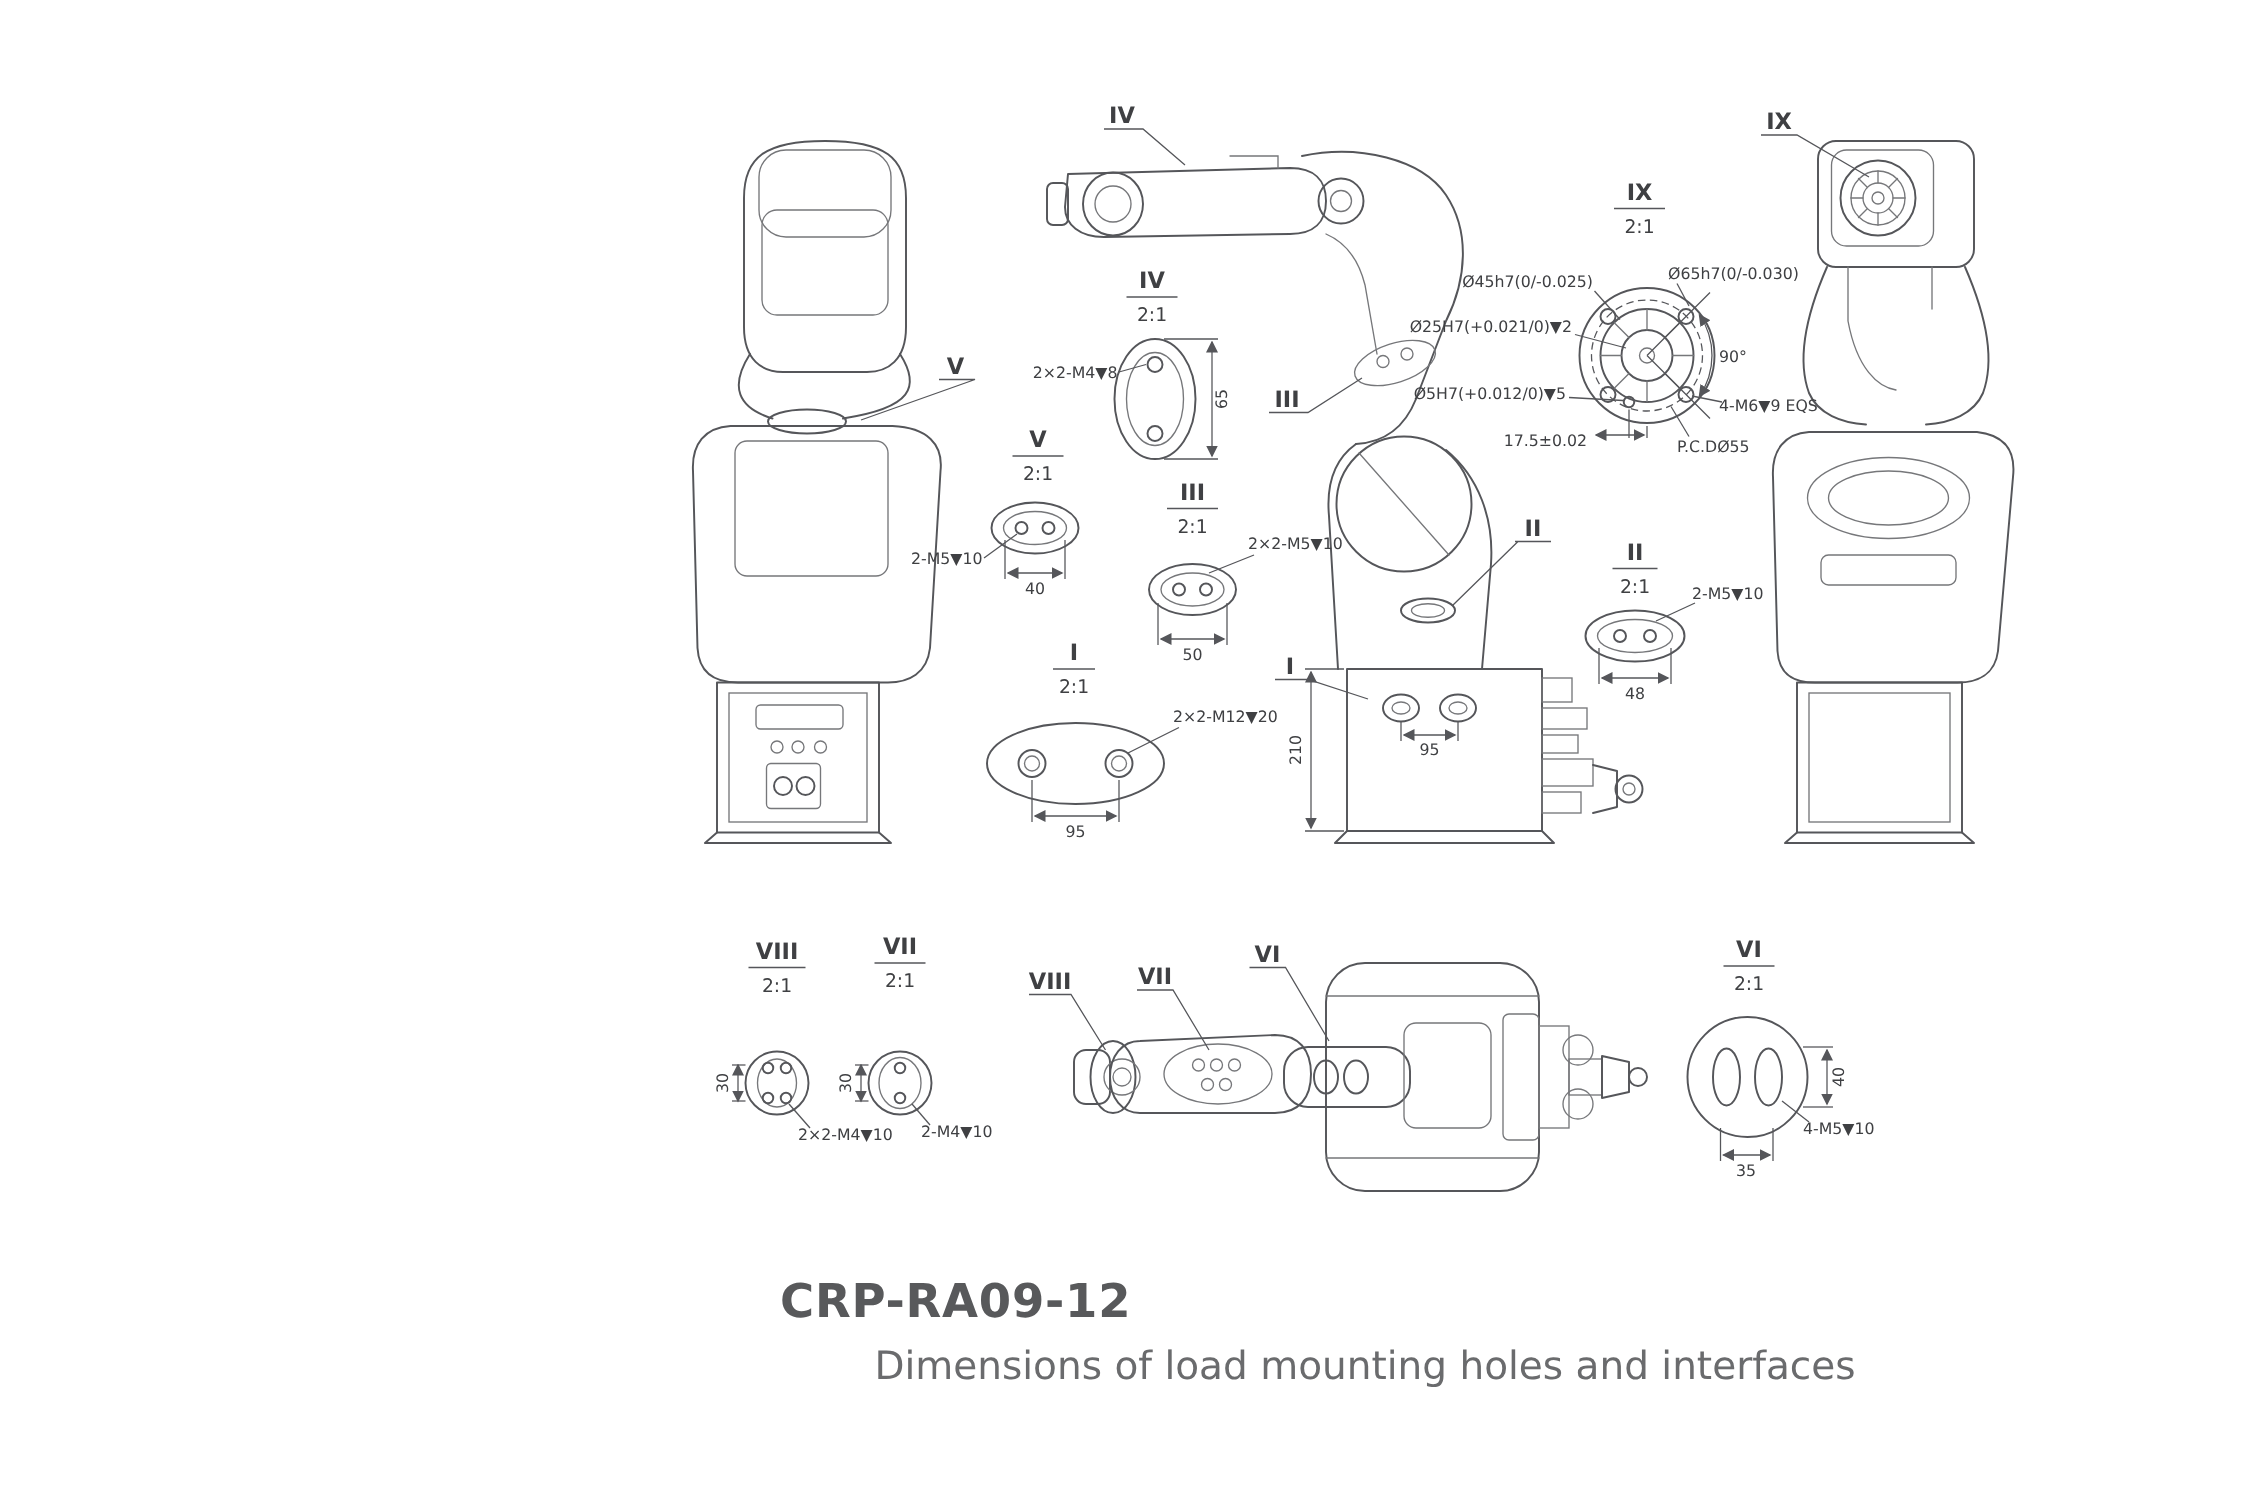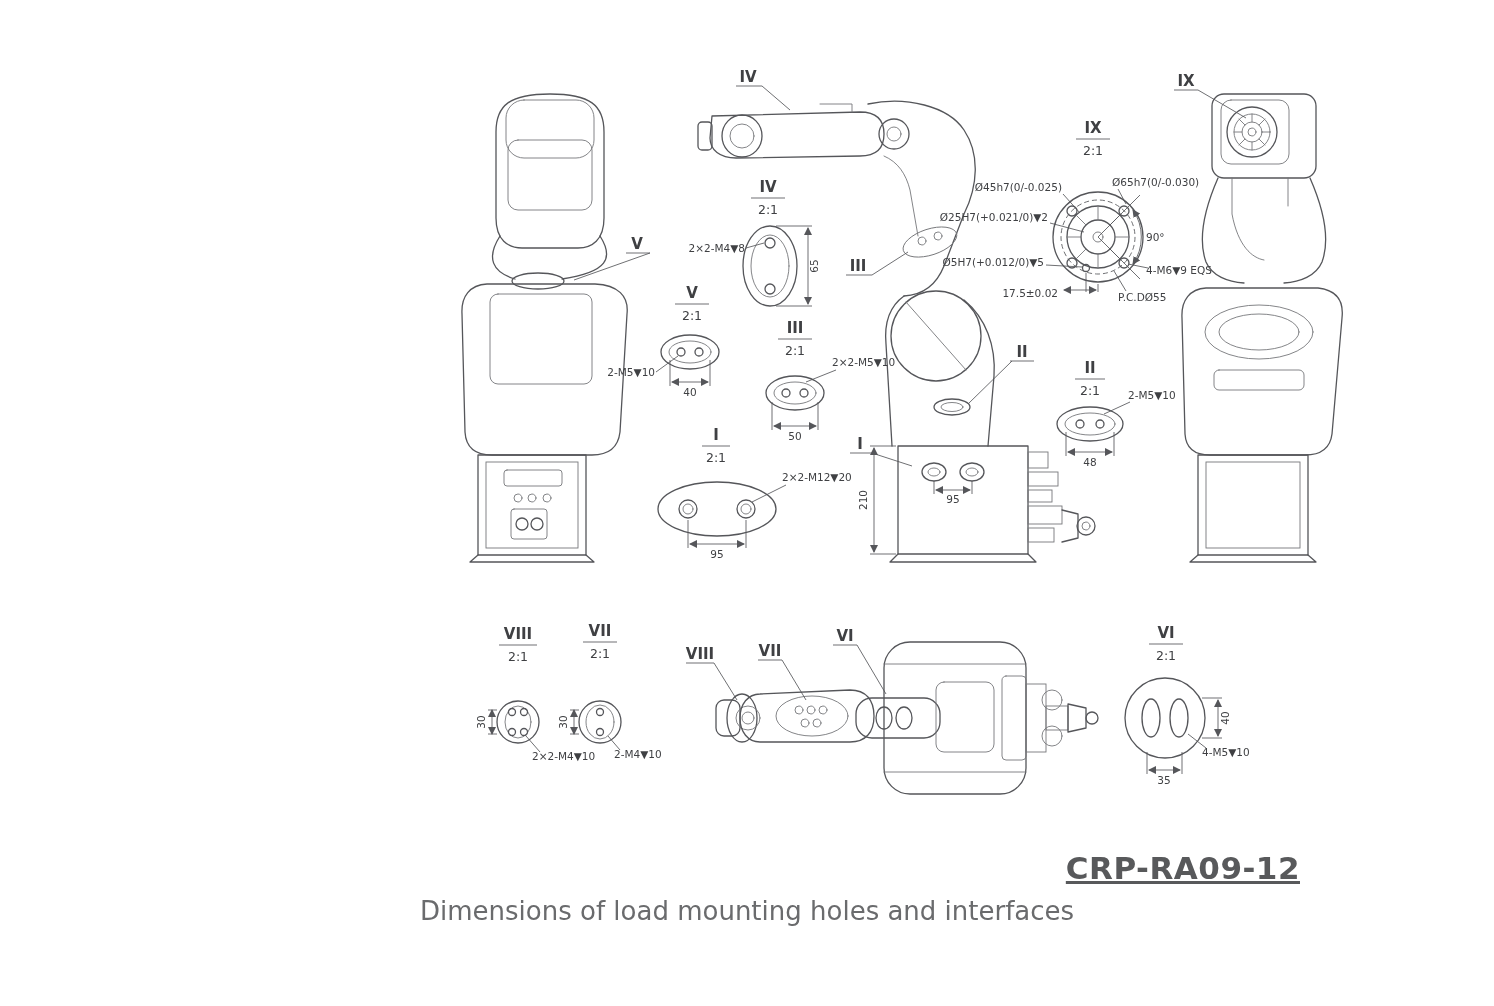--- a/index.html
+++ b/index.html
@@ -9,23 +9,23 @@
   .ln{fill:none;stroke:#55565a;stroke-width:1.3;stroke-linecap:round;stroke-linejoin:round;}
   .lt{fill:none;stroke:#76777a;stroke-width:0.9;stroke-linecap:round;}
   .dim{fill:none;stroke:#55565a;stroke-width:0.85;}
   .dash{stroke-dasharray:5 3;}
   text{fill:#3f4043;}
   .t-marker{font-size:15px;font-weight:bold;}
   .t-sec{font-size:15px;font-weight:bold;}
   .t-scale{font-size:12.5px;}
   .t-callout{font-size:10.5px;}
   .t-dim{font-size:10.5px;}
-  .title{position:absolute;left:520px;top:850px;width:780px;text-align:right;
-         font-size:31px;font-weight:bold;color:#58595b;letter-spacing:.5px;text-decoration:underline;}
-  .subtitle{position:absolute;left:420px;top:896px;width:980px;
+  .title{position:absolute;left:520px;top:850px;width:780px;text-align:left;
+         font-size:31px;font-weight:bold;color:#58595b;letter-spacing:.5px;}
+  .subtitle{position:absolute;left:420px;top:896px;width:980px;text-align:center;
             font-size:26px;color:#6a6b6d;}
 </style>
 </head>
 <body>
 
 <div class="canvas">
 <svg width="1494" height="1006" viewBox="0 0 1494 1006">
   <defs>
     <marker id="ar" viewBox="0 0 8 8" markerWidth="8" markerHeight="8" refX="7" refY="4" orient="auto-start-reverse" markerUnits="userSpaceOnUse">
       <path d="M0 0 L8 4 L0 8 Z" fill="#55565a"></path>

